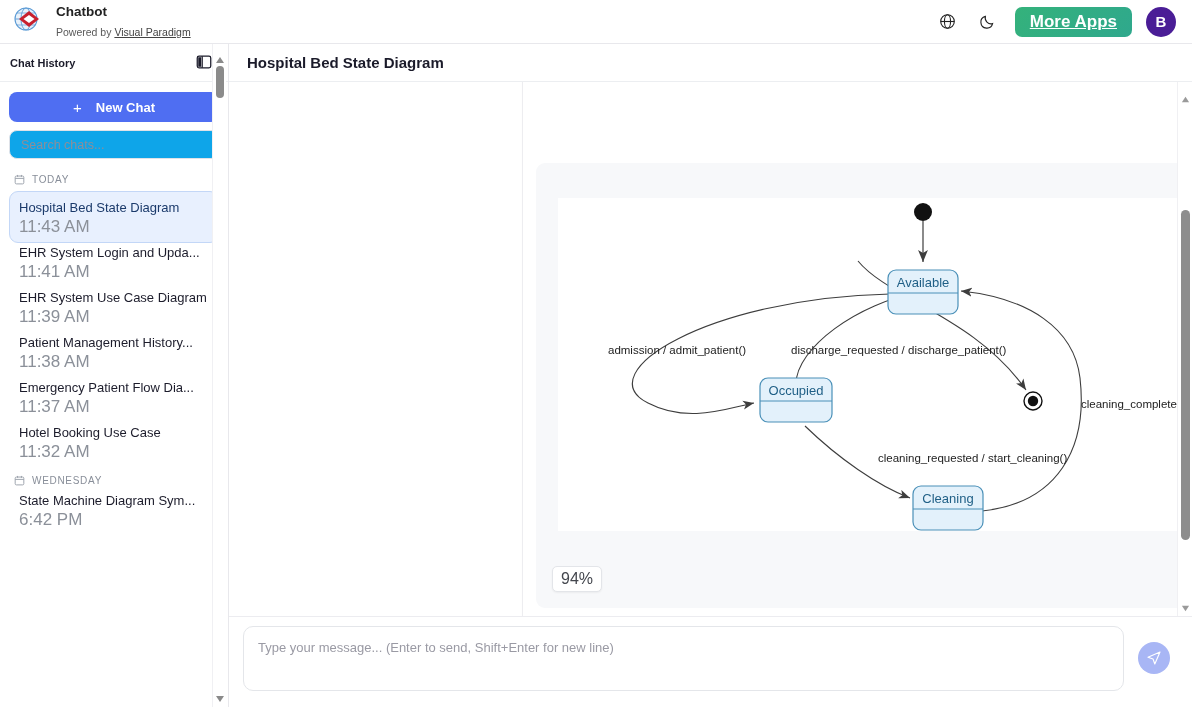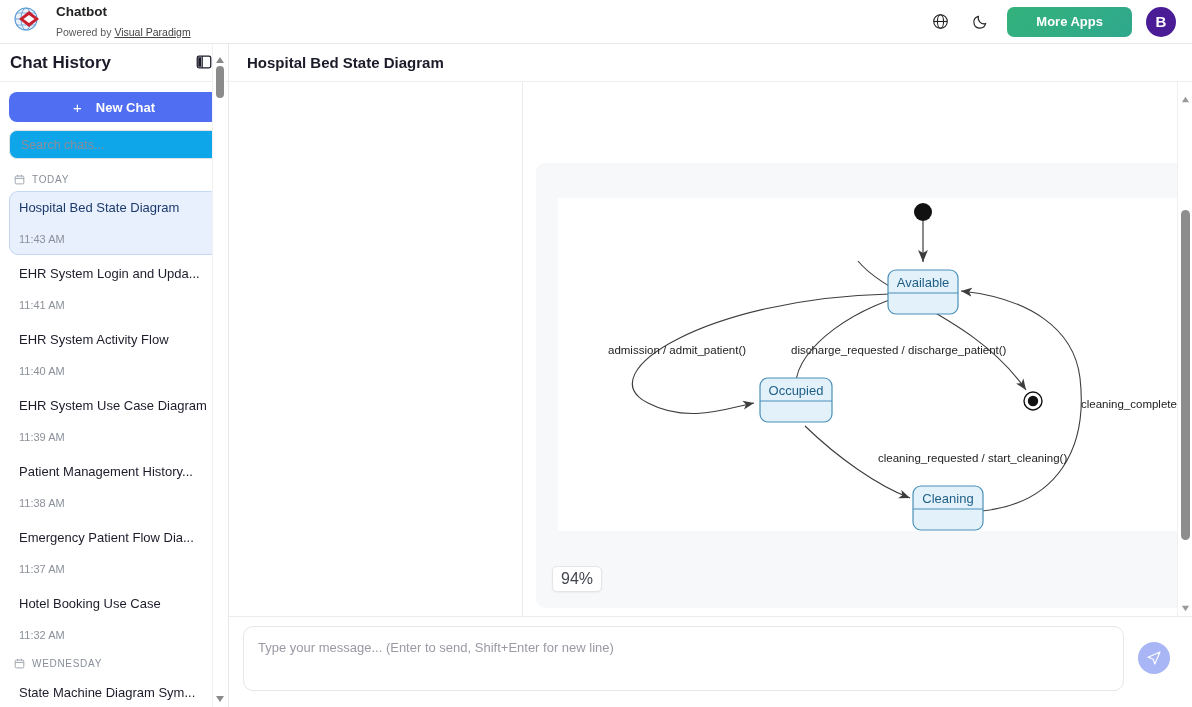--- a/index.html
+++ b/index.html
@@ -28,25 +28,25 @@
     font-size: 10.5px; color: #5a5a5a; line-height: 13px; margin-top: 7px;
   }
   .brand-text .sub a { color: #444; text-decoration: underline; }
   .topbar-spacer { flex: 1 1 auto; }
   .topbar-right { display: flex; align-items: center; gap: 14px; }
   .icon-btn {
     width: 26px; height: 26px; display: flex; align-items: center; justify-content: center;
     color: #222; cursor: pointer; background: none; border: none;
   }
   .more-apps {
-    height: 30px; padding: 0 29px; border-radius: 7px; border: none;
+    height: 30px; padding: 0 15px; border-radius: 7px; border: none;
     background: linear-gradient(135deg, #34b27b 0%, #2fa88d 100%);
-    color: #fff; font-size: 13px; font-weight: bold; cursor: pointer;
+    color: #fff; font-size: 17px; font-weight: bold; cursor: pointer;
     font-family: "Liberation Sans", sans-serif;
-    display: flex; align-items: center;
+    display: flex; align-items: center; text-decoration: underline;
   }
   .avatar {
     width: 30px; height: 30px; border-radius: 50%;
     background: #4a1d96; color: #fff;
     display: flex; align-items: center; justify-content: center;
     font-size: 15px; font-weight: bold; cursor: pointer;
   }
 
   
   .body-row { flex: 1 1 auto; display: flex; min-height: 0; }
@@ -57,21 +57,21 @@
     border-right: 1px solid #e8e8ec;
     display: flex; flex-direction: column; background: #fff;
     position: relative;
   }
   .sidebar-head {
     height: 38px; flex: 0 0 38px;
     display: flex; align-items: center; justify-content: space-between;
     padding: 0 13px 0 10px;
     border-bottom: 1px solid #eceef1;
   }
-  .sidebar-title { font-size: 17px; font-weight: bold; color: #1b1b2a; }
+  .sidebar-title { font-size: 11px; font-weight: bold; color: #1b1b2a; }
   .panel-toggle { width: 20px; height: 20px; cursor: pointer; color: #1b1b2a; }
   .sidebar-actions { padding: 10px 9px 0 9px; }
   .new-chat {
     width: 100%; height: 30px; border-radius: 8px; border: none;
     background: #4f6ef2; color: #fff; font-size: 13px; font-weight: bold;
     display: flex; align-items: center; justify-content: center; gap: 14px;
     cursor: pointer; font-family: "Liberation Sans", sans-serif;
   }
   .new-chat .plus { font-size: 15px; font-weight: normal; }
   .search-wrap { padding: 8px 9px 9px 9px; }
@@ -88,30 +88,30 @@
   }
   .day-group {
     display: flex; align-items: center; gap: 7px;
     padding: 6px 2px 6px 5px;
   }
   .day-group .cal-icon { width: 11px; height: 11px; color: #9aa0aa; }
   .day-group .lbl {
     font-size: 10px; letter-spacing: 0.7px; color: #888e99; font-weight: normal;
   }
   .chat-item {
-    padding: 9px 10px 9px 10px; border-radius: 9px;
+    padding: 0 10px 9px 10px; border-radius: 9px;
     cursor: pointer; margin-bottom: 1px;
   }
   .chat-item.active { background: #e8f0fe; border: 1px solid #c3d7f7; padding: 7px 9px 8px 9px; }
   .chat-item .t {
     font-size: 13px; color: #1c1c2b; line-height: 17px;
     white-space: nowrap; overflow: hidden;
   }
   .chat-item.active .t { color: #1b3a6b; }
-  .chat-item .ts { font-size: 11px; color: #8b9099; margin-top: 16px; line-height: 14px; }
+  .chat-item .ts { font-size: 17px; color: #8b9099; margin-top: 4px; line-height: 14px; }
 
   
   .sb-scroll {
     position: absolute; right: 2px; top: 0; bottom: 0; width: 14px;
     background: #fff; border-left: 1px solid #f0f0f3;
   }
   .sb-arrow { position: absolute; left: 2px; width: 10px; height: 10px; color: #8a8a8a; }
   .sb-arrow.up { top: 7px; }
   .sb-arrow.down { bottom: 7px; }
   .sb-thumb {
@@ -265,24 +265,20 @@
           </div>
           <div class="chat-item active">
             <div class="t">Hospital Bed State Diagram</div>
             <div class="ts">11:43 AM</div>
           </div>
           <div class="chat-item">
             <div class="t">EHR System Login and Upda...</div>
             <div class="ts">11:41 AM</div>
           </div>
           <div class="chat-item">
-            <div class="t">EHR System Activity Flow</div>
-            <div class="ts">11:40 AM</div>
-          </div>
-          <div class="chat-item">
             <div class="t">EHR System Use Case Diagram</div>
             <div class="ts">11:39 AM</div>
           </div>
           <div class="chat-item">
             <div class="t">Patient Management History...</div>
             <div class="ts">11:38 AM</div>
           </div>
           <div class="chat-item">
             <div class="t">Emergency Patient Flow Dia...</div>
             <div class="ts">11:37 AM</div>

